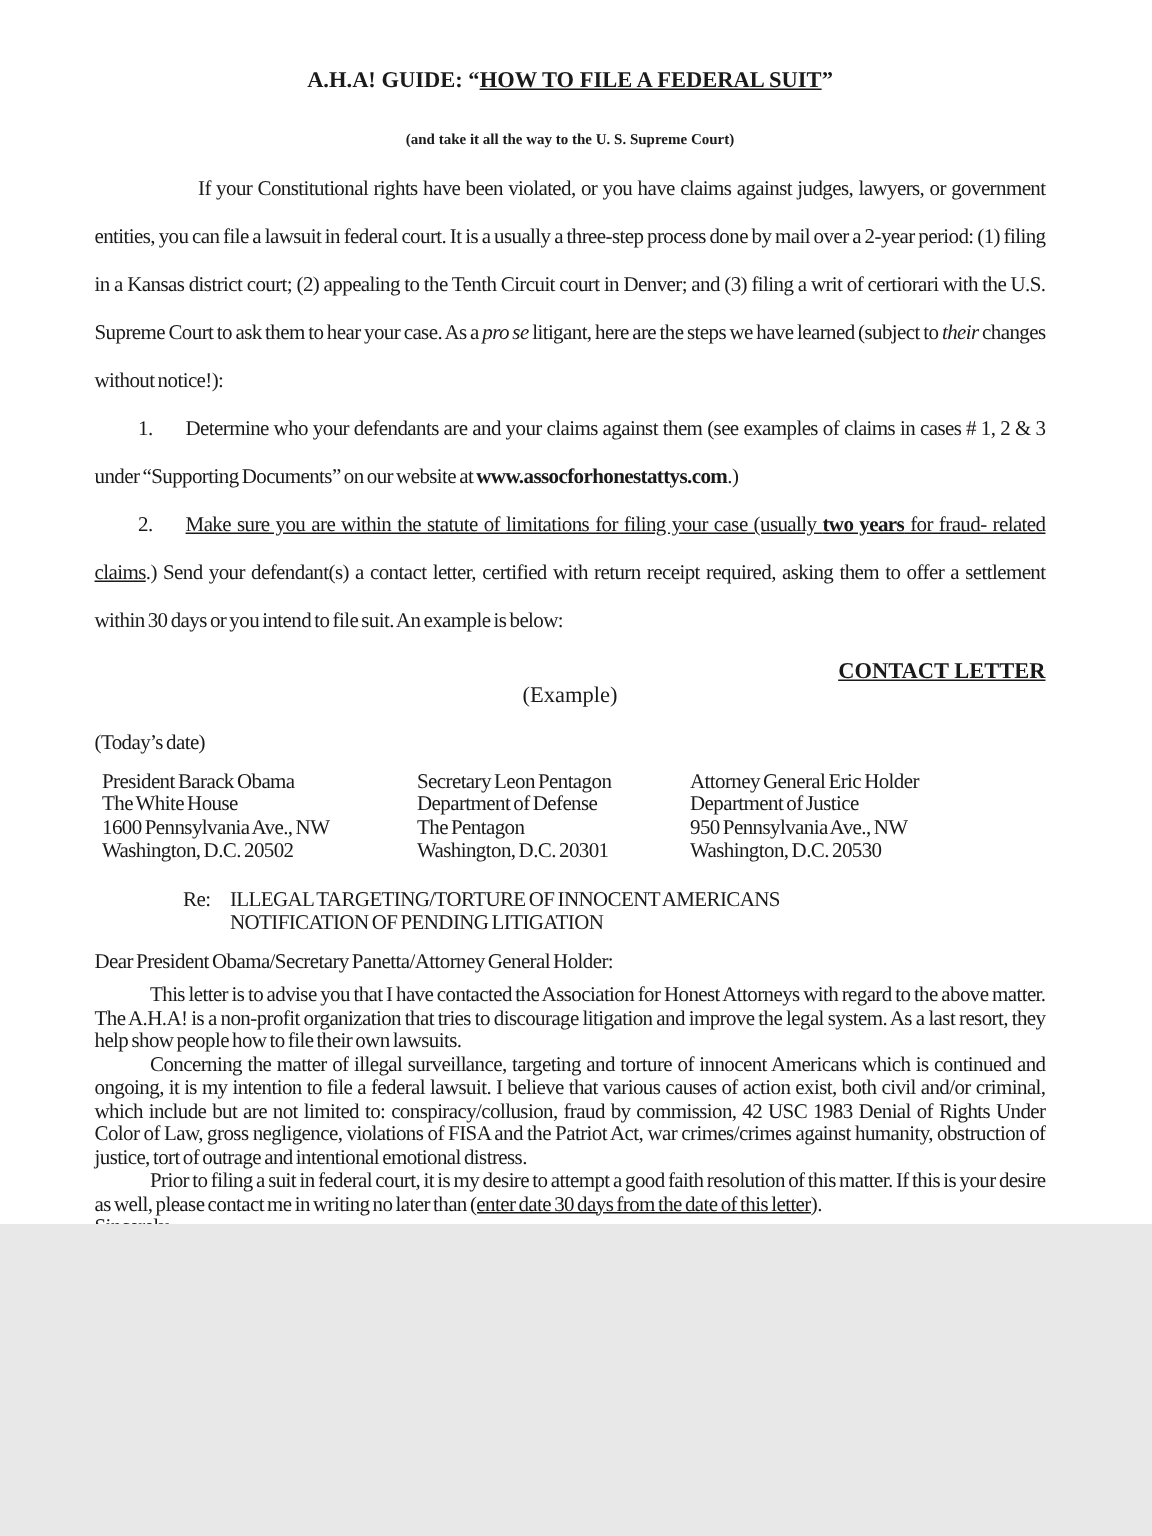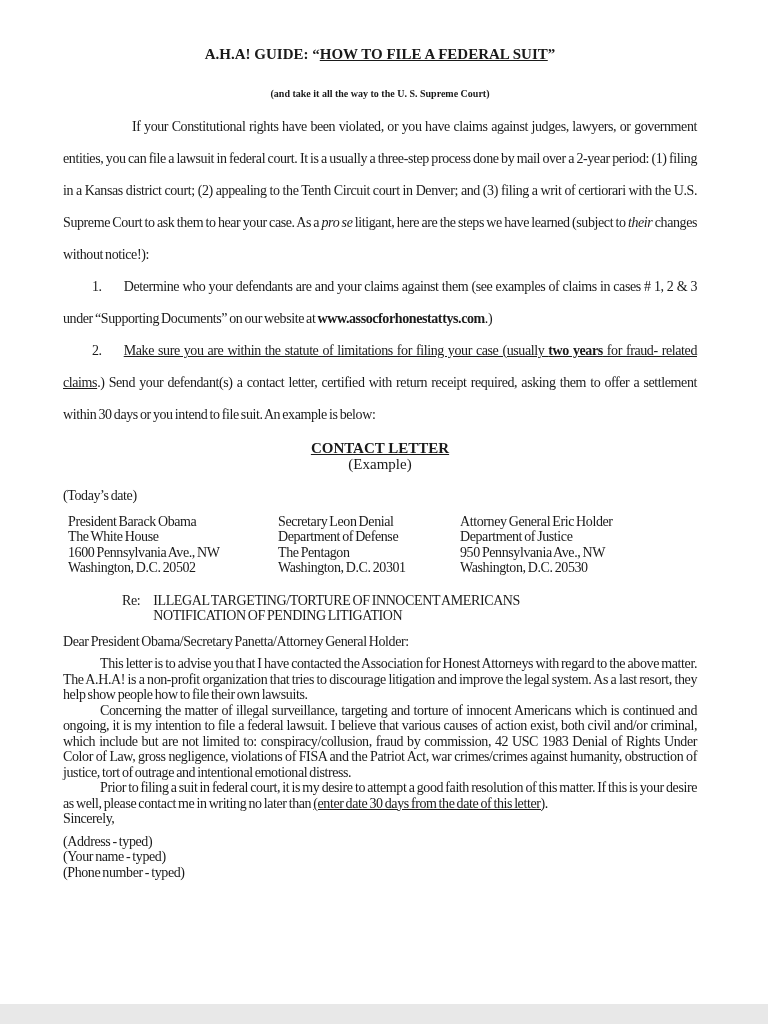--- a/index.html
+++ b/index.html
@@ -1,18 +1,18 @@
 <!DOCTYPE html>
 <html><head>
 <meta charset="utf-8">
 <style>
   html, body { margin: 0; padding: 0; background: #e8e8e8; }
   .page {
     width: 768px;
-    height: 1004px;
+    height: 816px;
     margin: 0 auto;
     background: #ffffff;
     box-sizing: border-box;
     padding: 46px 71px 0 63px;
     font-family: "Liberation Serif", serif;
     color: #1a1a1a;
     overflow: hidden;
   }
   p { margin: 0; }
   .title { text-align: center; font-weight: bold; font-size: 15px; line-height: 16px; }
@@ -25,21 +25,21 @@
     line-height: 32px;
     text-align: justify;
     letter-spacing: -0.4px;
     word-spacing: -1px;
   }
   .intro { text-indent: 69px; }
   .item { text-indent: 29px; }
   .tab { display: inline-block; width: 22px; }
 
   .letter-heading { margin-top: 9px; text-align: center; font-size: 15px; line-height: 16px; }
-  .lh1 { font-weight: bold; }
+  .lh1 { font-weight: bold; text-align: right; }
   .lh1 u { text-decoration: underline; }
 
   .letter-sec { font-size: 14px; line-height: 15.5px; letter-spacing: -0.4px; word-spacing: -1px; }
   .date-line { margin-top: 16px; }
   .addresses { display: flex; margin-top: 10px; align-items: flex-end; }
   .addr-col1 { width: 215px; box-sizing: border-box; padding-left: 5px; }
   .addr-col2 { width: 182px; }
   .addr-col3 { flex: 1; }
   .re-block { display: flex; margin-top: 17px; margin-left: 59px; }
   .re-lines { margin-left: 13px; }
@@ -76,21 +76,21 @@
     <p class="date-line">(Today’s date)</p>
 
     <div class="addresses">
       <div class="addr-col1">
         <div>President Barack Obama</div>
         <div>The White House</div>
         <div>1600 Pennsylvania Ave., NW</div>
         <div>Washington, D.C.  20502</div>
       </div>
       <div class="addr-col2">
-        <div>Secretary Leon Denial</div>
+        <div>Secretary Leon Pentagon</div>
         <div>Department of Defense</div>
         <div>The Pentagon</div>
         <div>Washington, D.C.  20301</div>
       </div>
       <div class="addr-col3">
         <div>Attorney General Eric Holder</div>
         <div>Department of Justice</div>
         <div>950 Pennsylvania Ave., NW</div>
         <div>Washington, D.C.   20530</div>
       </div>

